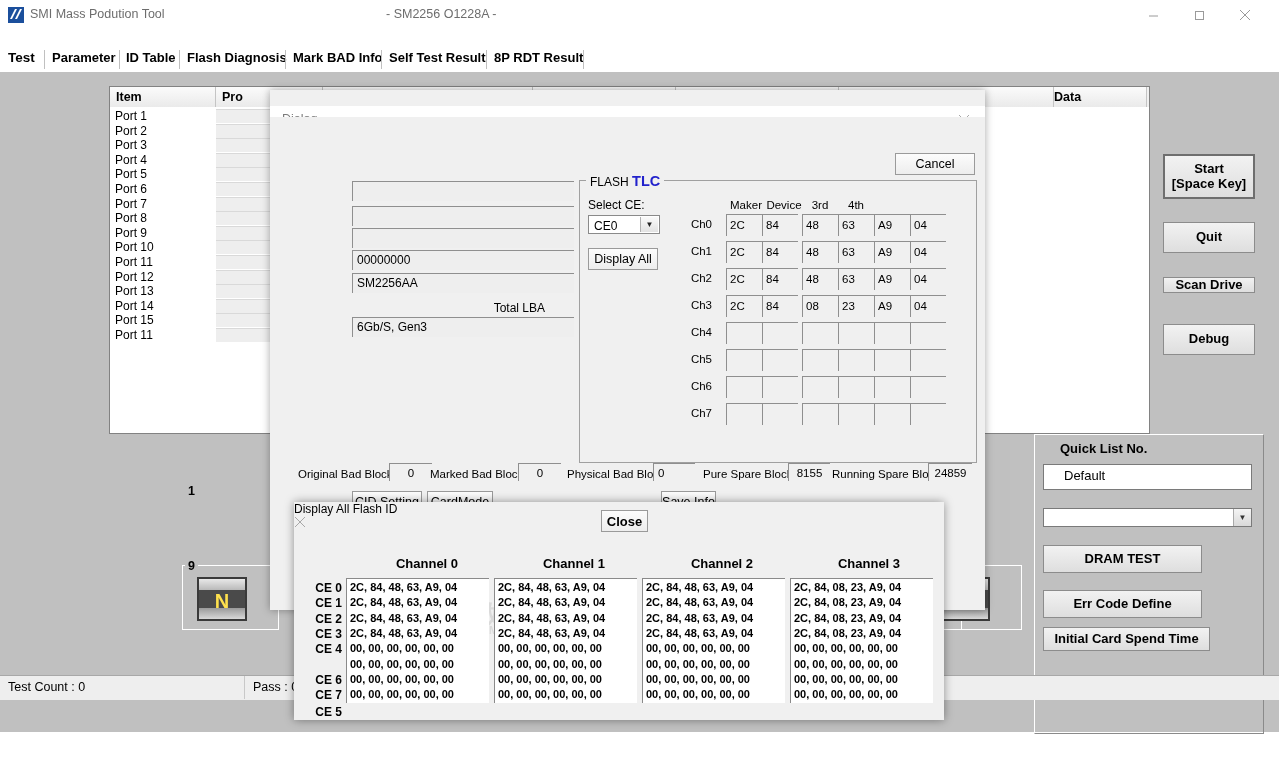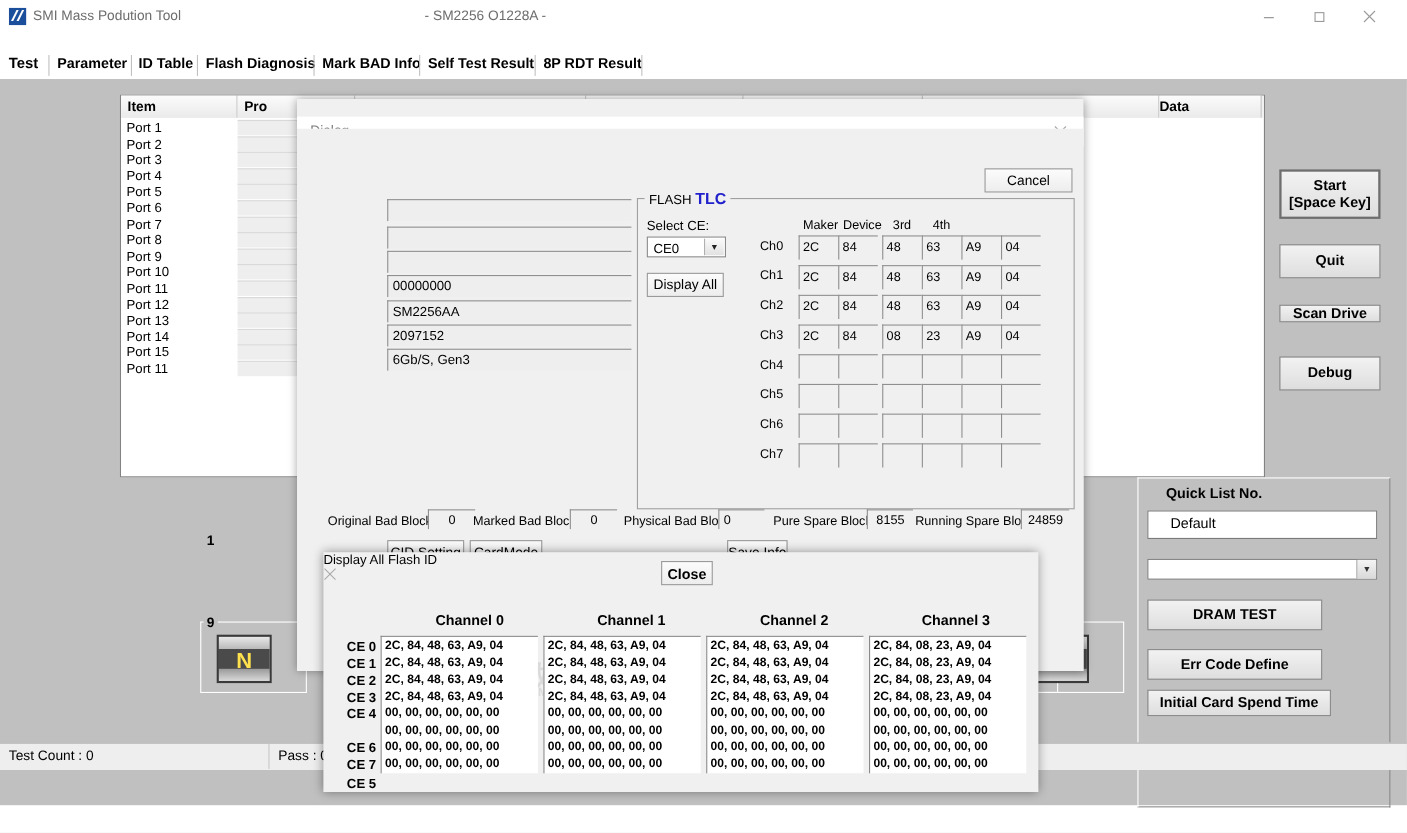--- a/index.html
+++ b/index.html
@@ -363,21 +363,20 @@
       <div class="fld-label" style="left:10px;top:117px;width:265px">ISP Version</div>
       <div class="fld-input" style="left:82px;top:111px;width:222px;height:20px"></div>
 
       <div class="fld-label" style="left:10px;top:139px;width:265px">ISP Checksum</div>
       <div class="fld-input" style="left:82px;top:133px;width:222px;height:20px">00000000</div>
 
       <div class="fld-label" style="left:10px;top:162px;width:265px">IC Version</div>
       <div class="fld-input" style="left:82px;top:156px;width:222px;height:20px">SM2256AA</div>
 
       <div class="fld-label" style="left:10px;top:184px;width:265px">Total LBA</div>
-      <div class="fld-input" style="left:82px;top:178px;width:222px;height:20px">2097152</div>
 
       <div class="fld-label" style="left:10px;top:206px;width:265px">SATA</div>
       <div class="fld-input" style="left:82px;top:200px;width:222px;height:20px">6Gb/S, Gen3</div>
 
       <div class="group" style="left:309px;top:63px;width:396px;height:281px"></div>
       <div class="group-title" style="left:316px;top:56px">
         <span>FLASH</span>
         <span class="tlc">TLC</span>
       </div>
 

